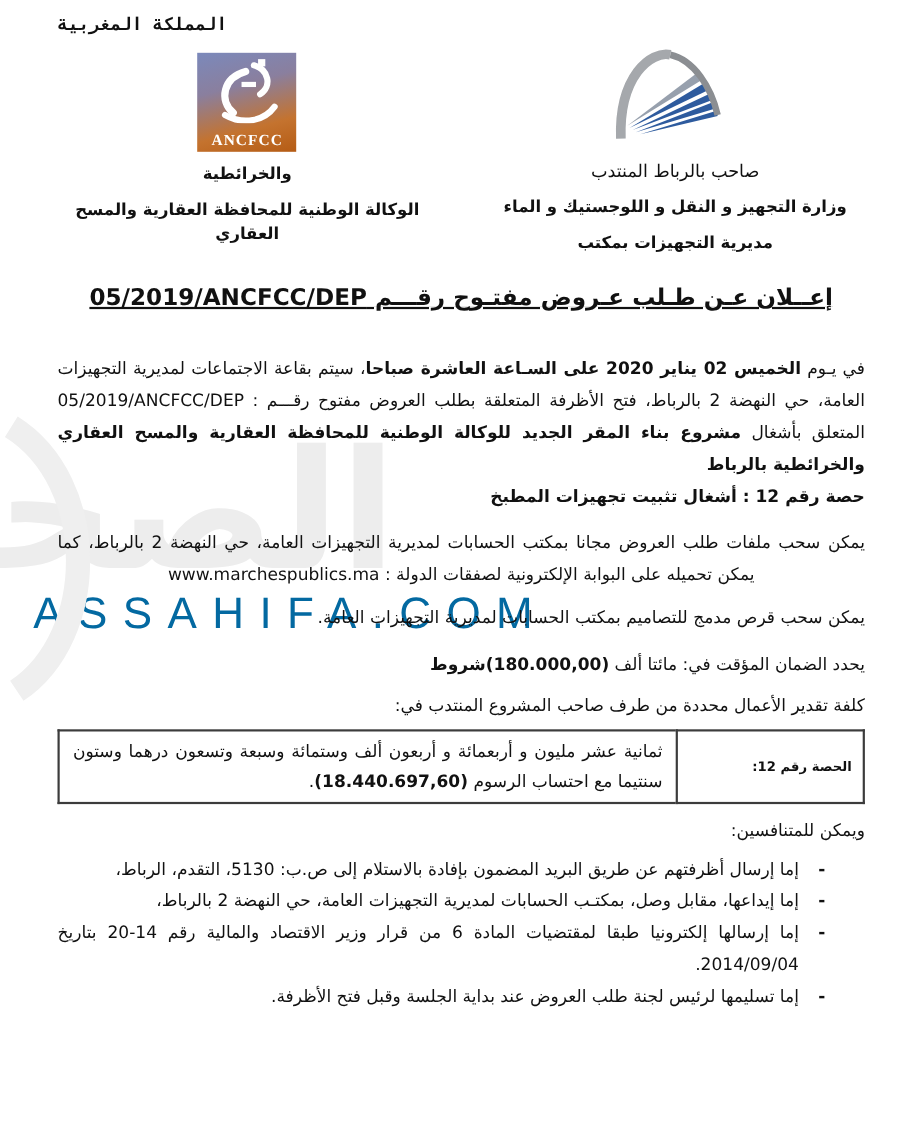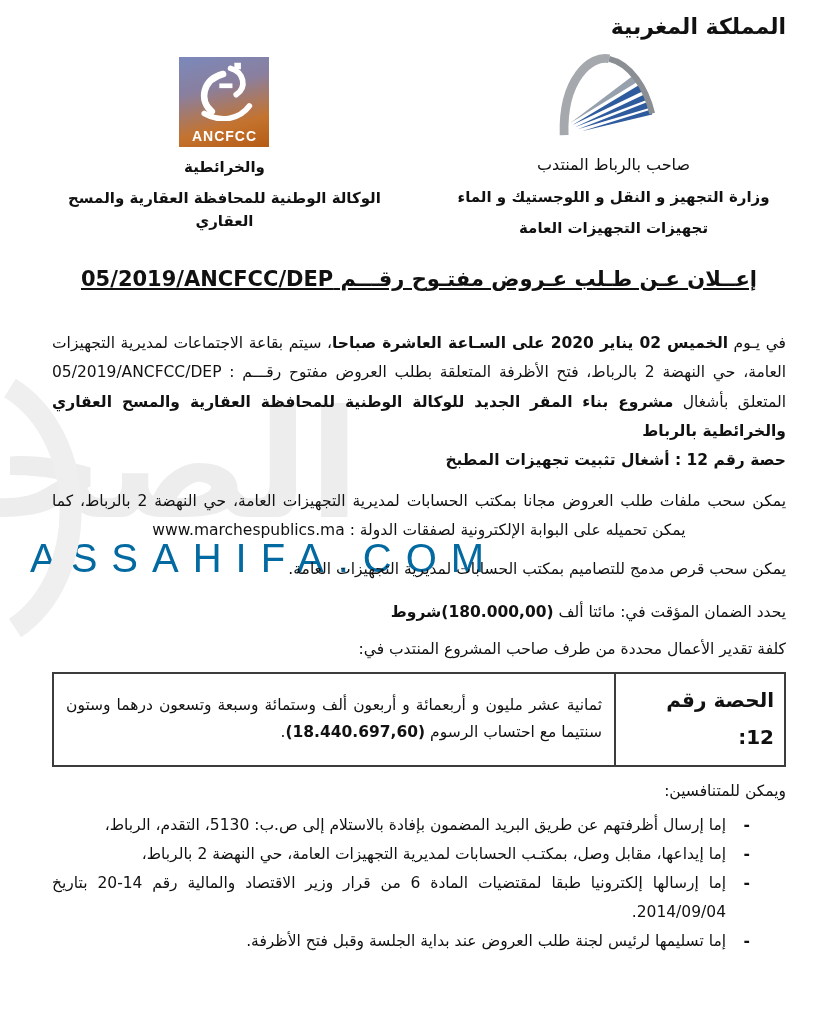--- a/index.html
+++ b/index.html
@@ -21,35 +21,35 @@
   }
   .wm-site{
     top:536px;left:30px;
     font-size:40px;letter-spacing:14px;
     direction:ltr;color:#0369a1;
     font-family:"Liberation Sans",sans-serif;
   }
   .wm-swoosh{top:378px;left:0;}
   
   .content{position:relative;z-index:1;padding:12px 52px 0 52px;font-size:15.5px;line-height:1.88;}
-  .kingdom{text-align:right;font-weight:bold;font-size:22px;line-height:1.4;}
+  .kingdom{text-align:left;font-weight:bold;font-size:16px;line-height:1.4;font-family:Liberation Mono, monospace;}
   .orgs{display:flex;justify-content:space-between;margin-top:12px;}
   .org-col{width:47%;text-align:center;}
   .org-role{font-size:16px;margin-top:6px;line-height:1.5;}
   .org-line{font-weight:bold;font-size:15px;margin-top:9px;line-height:1.5;}
   .logo-box{height:92px;display:flex;align-items:flex-end;justify-content:center;}
   
   .ancfcc{
     width:90px;height:90px;position:relative;
     background:linear-gradient(165deg,#7b89bb 0%,#8a7f9e 35%,#c4732f 72%,#b55c15 100%);
     display:flex;flex-direction:column;justify-content:flex-end;align-items:center;
   }
   .ancfcc-label{
     color:#fff;font-weight:bold;font-size:14px;letter-spacing:1px;
-    font-family:Liberation Sans, sans-serif;line-height:1.4;direction:ltr;margin-top:12px;
+    font-family:Liberation Serif, serif;line-height:1.4;direction:ltr;margin-top:12px;
   }
   .ancfcc-mark{position:absolute;top:2px;right:0;left:0;}
   
   .tender-title{
     margin-top:24px;
     text-align:center;
     font-weight:bold;font-size:21px;
     text-decoration:underline;
     line-height:1.5;
   }
@@ -60,21 +60,21 @@
   .withdraw{margin-top:12px;text-align:justify;text-align-last:center;}
   .cd{margin-top:10px;}
   .guarantee{margin-top:14px;}
   .estimate-intro{margin-top:8px;}
   .b{font-weight:bold;}
   table.est{
     width:100%;border-collapse:collapse;margin-top:7px;
     background:transparent;
   }
   table.est td{border:2px solid #3c3c3c;}
-  td.lot-cell{width:148px;font-weight:bold;text-align:right;padding:8px 10px;font-size:20px;}
+  td.lot-cell{width:148px;font-weight:bold;text-align:right;padding:8px 10px;font-size:12px;}
   td.amount-cell{padding:5px 12px;text-align:justify;line-height:1.75;}
   .compliance{margin-top:13px;}
   .competitors{margin-top:10px;}
   .bullets{margin-top:5px;}
   .bullet{display:flex;gap:14px;padding-right:36px;}
   .dash{flex:0 0 10px;font-weight:bold;}
   .bullet-text{flex:1;text-align:justify;margin:0;}
 </style>
 </head>
 <body>
@@ -104,21 +104,21 @@
               <path d="M25 80 L97 46 L99 52 Z" fill="#2e5b9e"></path>
               <path d="M28 82 L100 54 L102 60 Z" fill="#2e5b9e"></path>
               <path d="M32 84 L103 62 L104 67 Z" fill="#2e5b9e"></path>
               <path d="M14 88 C 12 30, 42 6, 60 10" fill="none" stroke="#a5a8ac" stroke-width="9"></path>
               <path d="M60 10 C 82 15, 98 40, 104 66" fill="none" stroke="#8b8e92" stroke-width="6"></path>
             </svg>
           </span>
         </div>
         <div class="org-role">صاحب بالرباط المنتدب</div>
         <div class="org-line">وزارة التجهيز و النقل و اللوجستيك و الماء</div>
-        <div class="org-line">تجهيزات التجهيزات العامة</div>
+        <div class="org-line">مديرية التجهيزات بمكتب</div>
       </div>
 
       <div class="org-col">
         <div class="logo-box">
           <div class="ancfcc">
             <span class="ancfcc-mark">
               <svg width="90" height="62" viewBox="0 0 90 66">
                 <path d="M32 56 C 18 44, 22 22, 44 16" fill="none" stroke="#fff" stroke-width="7" stroke-linecap="round"></path>
                 <path d="M52 10 C 66 14, 70 30, 58 38" fill="none" stroke="#fff" stroke-width="6" stroke-linecap="round"></path>
                 <path d="M24 58 C 42 68, 62 64, 72 50" fill="none" stroke="#fff" stroke-width="6" stroke-linecap="round"></path>

